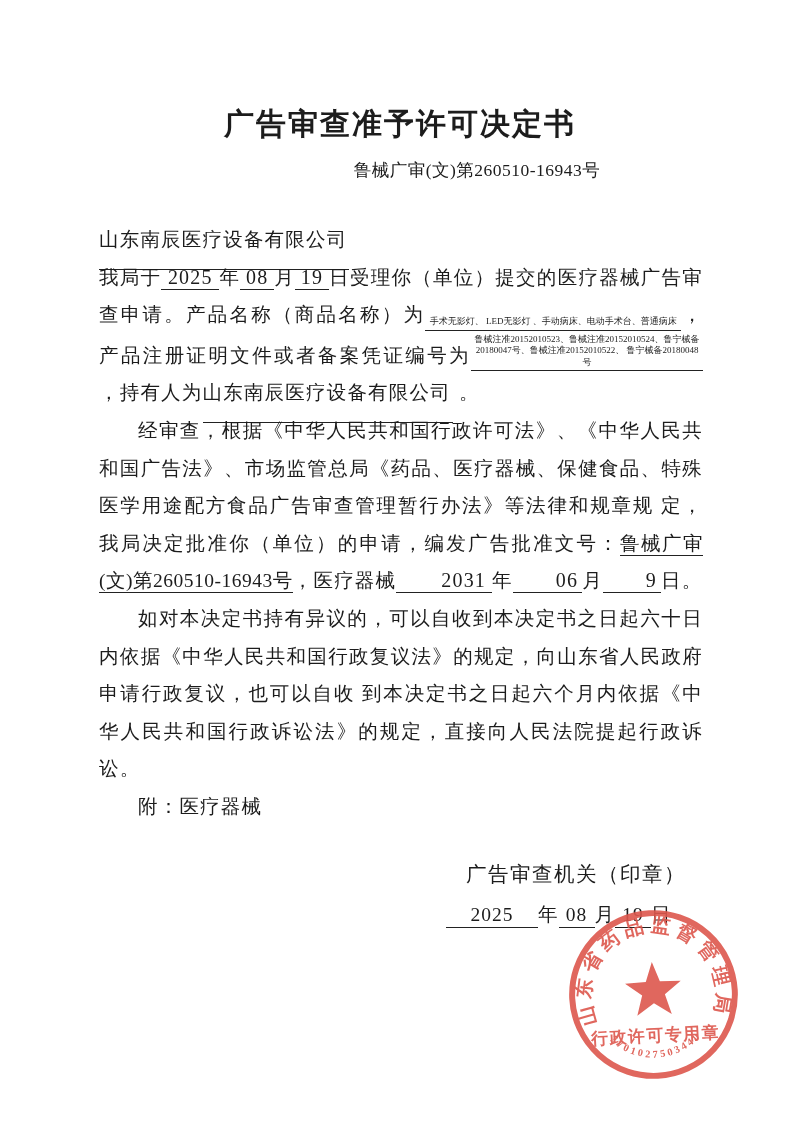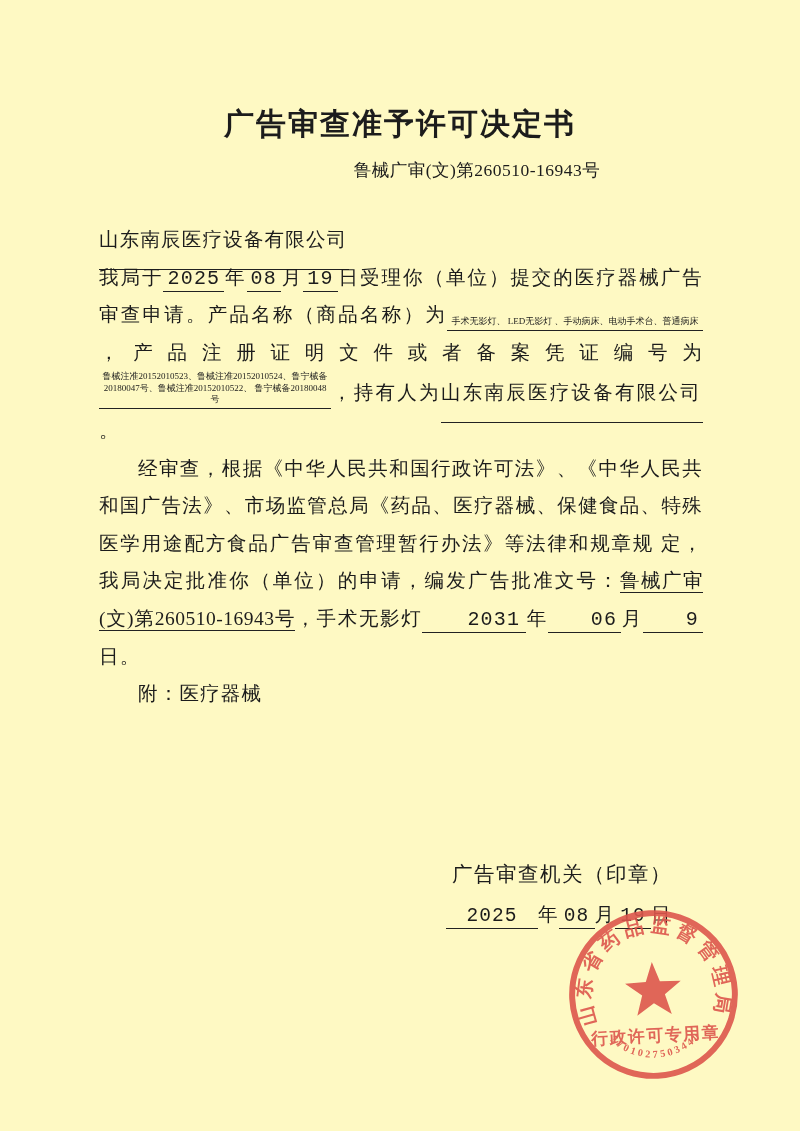--- a/index.html
+++ b/index.html
@@ -2,21 +2,21 @@
 <html><head>
 <meta charset="utf-8">
 <style>
   * { margin: 0; padding: 0; box-sizing: border-box; }
   html, body { background: #888; }
   .page {
     position: relative;
     width: 800px;
     height: 1131px;
     margin: 0 auto;
-    background: #fef9c3;
+    background: #ffffff;
     font-family: "Liberation Serif", "DejaVu Serif", serif;
     color: #1c1c1c;
     overflow: hidden;
   }
   .doc-title {
     position: absolute;
     top: 104px;
     left: 0;
     width: 100%;
     text-align: center;
@@ -51,21 +51,20 @@
   }
   .para { text-align: justify; }
   .indent { text-indent: 2em; }
   .blank {
     display: inline-block;
     border-bottom: 1.5px solid #222;
     text-align: center;
     padding: 0 4px;
     line-height: 24px;
     vertical-align: baseline;
-    font-family: Liberation Mono, monospace;
   }
   .blank.num { min-width: 58px; font-size: 20px; }
   .blank.num-sm { min-width: 34px; font-size: 20px; }
   .blank.wide { padding: 0 6px; }
   .small-blank {
     display: inline-block;
     border-bottom: 1.5px solid #222;
     font-size: 9px;
     line-height: 11.5px;
     letter-spacing: 0;
@@ -76,21 +75,21 @@
   .small-blank.products { width: 256px; }
   .small-blank.regs { width: 232px; }
   .approval-blank {
     border-bottom: 1.5px solid #222;
     padding-bottom: 1px;
     letter-spacing: 0.5px;
   }
   .sig-authority {
     position: absolute;
     top: 860px;
-    left: 452px;
+    left: 466px;
     font-size: 20.5px;
     letter-spacing: 1.5px;
   }
   .sig-date {
     position: absolute;
     top: 901px;
     left: 446px;
     font-size: 19.5px;
     letter-spacing: 1px;
   }
@@ -115,22 +114,23 @@
   <h1 class="doc-title">广告审查准予许可决定书</h1>
 
   <div class="doc-number">鲁械广审(文)第260510-16943号</div>
 
   <div class="body-text">
 
     <div class="recipient-line"><span class="u-name">山东南辰医疗设备有限公司</span></div>
 
     <div class="para"><span>我局于</span><span class="blank num">2025</span><span>年</span><span class="blank num-sm">08</span><span>月</span><span class="blank num-sm">19</span><span>日受理你（单位）提交的医疗器械广告审查申请。产品名称（商品名称）为</span><span class="small-blank products">手术无影灯、 LED无影灯 、手动病床、电动手术台、普通病床</span><span>，产品注册证明文件或者备案凭证编号为</span><span class="small-blank regs">鲁械注准20152010523、鲁械注准20152010524、鲁宁械备20180047号、鲁械注准20152010522、 鲁宁械备20180048号</span><span>，持有人为</span><span class="u-name">山东南辰医疗设备有限公司</span> <span>。</span></div>
 
-    <div class="para indent"><span>经审查，根据《中华人民共和国行政许可法》、《中华人民共和国广告法》、市场监管总局《药品、医疗器械、保健食品、特殊医学用途配方食品广告审查管理暂行办法》等法律和规章规 定，我局决定批准你（单位）的申请，编发广告批准文号：</span><span class="approval-blank">鲁械广审(文)第260510-16943号</span><span>，手术无影灯</span><span class="blank num wide">2031</span><span>年</span><span class="blank num-sm">06</span><span>月</span><span class="blank num-sm">9</span><span>日。</span></div>
+    <div class="para indent"><span>经审查，根据《中华人民共和国行政许可法》、《中华人民共和国广告法》、市场监管总局《药品、医疗器械、保健食品、特殊医学用途配方食品广告审查管理暂行办法》等法律和规章规 定，我局决定批准你（单位）的申请，编发广告批准文号：</span><span class="approval-blank">鲁械广审(文)第260510-16943号</span><span>，医疗器械</span><span class="blank num wide">2031</span><span>年</span><span class="blank num-sm">06</span><span>月</span><span class="blank num-sm">9</span><span>日。</span></div>
 
+    <div class="para indent">如对本决定书持有异议的，可以自收到本决定书之日起六十日内依据《中华人民共和国行政复议法》的规定，向山东省人民政府申请行政复议，也可以自收 到本决定书之日起六个月内依据《中华人民共和国行政诉讼法》的规定，直接向人民法院提起行政诉讼。</div>
 
     <div class="para indent">附：医疗器械</div>
 
   </div>
 
   <div class="sig-authority">广告审查机关（印章）</div>
 
   <div class="sig-date"><span class="blank ynum">2025</span><span>年</span><span class="blank mnum">08</span><span>月</span><span class="blank mnum">19</span><span>日</span></div>
 
   <svg class="seal" viewBox="0 0 200 200" aria-hidden="true">

